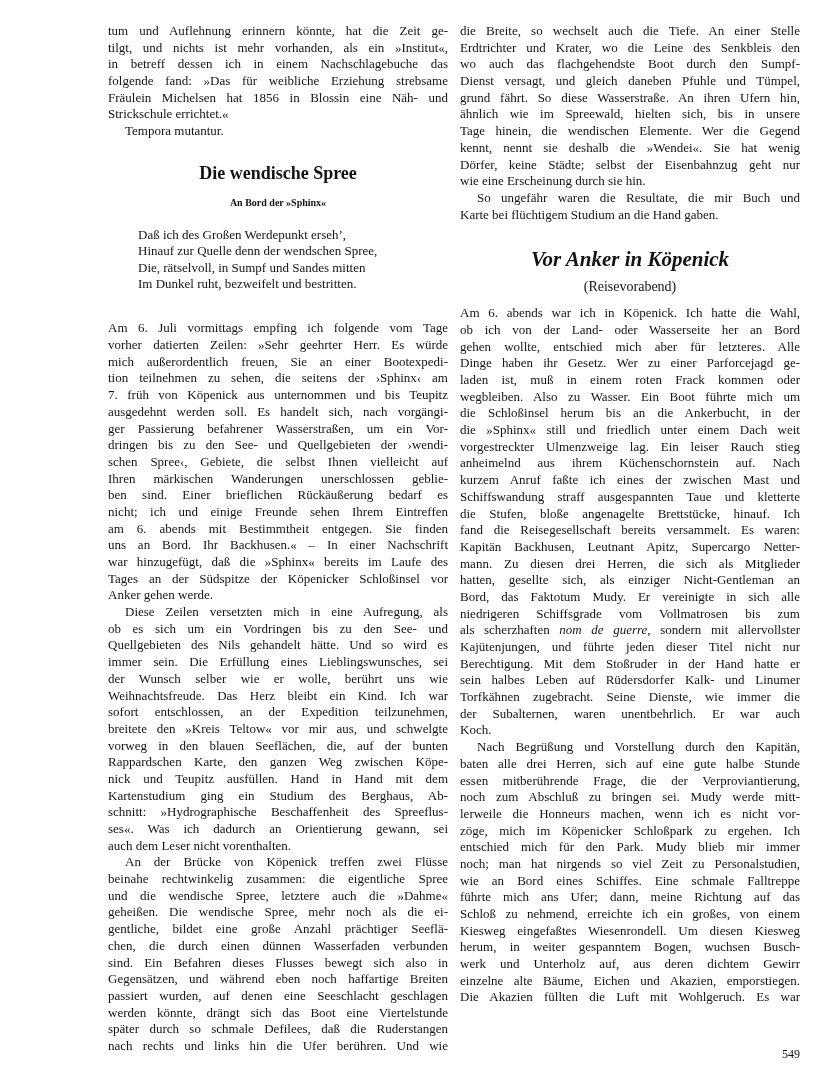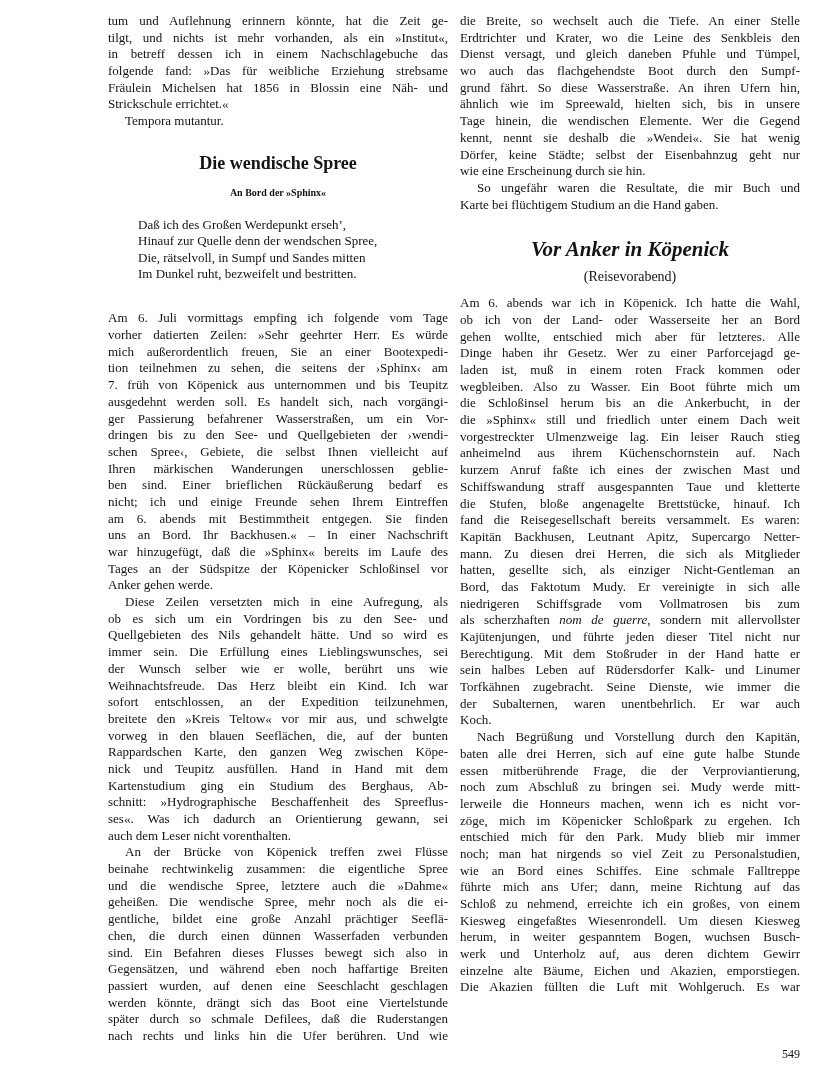--- a/index.html
+++ b/index.html
@@ -1,19 +1,19 @@
 <!DOCTYPE html>
 <html><head>
 <meta charset="utf-8">
 <style>
   html,body{margin:0;padding:0;background:#ffffff;}
   body{width:819px;height:1065px;position:relative;overflow:hidden;
        font-family:"Liberation Serif","DejaVu Serif",serif;color:#131313;}
   .page{position:absolute;inset:0;background:#ffffff;}
-  .col{position:absolute;top:0;width:340px;padding-top:13px;box-sizing:content-box;}
+  .col{position:absolute;top:0;width:340px;padding-top:23px;box-sizing:content-box;}
   .col-left{left:108px;}
   .col-right{left:460px;}
   .para{margin:0;font-size:13px;}
   .line{line-height:16.7px;height:16.7px;overflow:hidden;text-align:left;white-space:normal;}
   .line.jl{text-align:justify;text-align-last:justify;text-justify:inter-word;}
   .line.ind{text-indent:17px;}
   .h1{margin:22px 0 0 0;text-align:center;font-weight:bold;font-size:18px;line-height:22px;}
   .h2{margin:10px 0 0 0;text-align:center;font-weight:bold;font-size:10px;line-height:18px;}
   .h1i{margin:26px 0 0 0;text-align:center;font-weight:bold;font-style:italic;font-size:21px;line-height:20px;}
   .h2p{margin:9px 0 0 0;text-align:center;font-size:14px;line-height:17px;}
@@ -95,22 +95,22 @@
         <div class="line jl">passiert wurden, auf denen eine Seeschlacht geschlagen</div>
         <div class="line jl">werden könnte, drängt sich das Boot eine Viertelstunde</div>
         <div class="line jl">später durch so schmale Defilees, daß die Ruderstangen</div>
         <div class="line jl">nach rechts und links hin die Ufer berühren. Und wie</div>
       </div>
     </div>
   <div class="col col-right">
       <div class="para">
         <div class="line jl">die Breite, so wechselt auch die Tiefe. An einer Stelle</div>
         <div class="line jl">Erdtrichter und Krater, wo die Leine des Senkbleis den</div>
+        <div class="line jl">wo auch das flachgehendste Boot durch den Sumpf-</div>
         <div class="line jl">Dienst versagt, und gleich daneben Pfuhle und Tümpel,</div>
-        <div class="line jl">wo auch das flachgehendste Boot durch den Sumpf-</div>
         <div class="line jl">grund fährt. So diese Wasserstraße. An ihren Ufern hin,</div>
         <div class="line jl">ähnlich wie im Spreewald, hielten sich, bis in unsere</div>
         <div class="line jl">Tage hinein, die wendischen Elemente. Wer die Gegend</div>
         <div class="line jl">kennt, nennt sie deshalb die »Wendei«. Sie hat wenig</div>
         <div class="line jl">Dörfer, keine Städte; selbst der Eisenbahnzug geht nur</div>
         <div class="line">wie eine Erscheinung durch sie hin.</div>
       </div>
       <div class="para">
         <div class="line jl ind">So ungefähr waren die Resultate, die mir Buch und</div>
         <div class="line">Karte bei flüchtigem Studium an die Hand gaben.</div>

